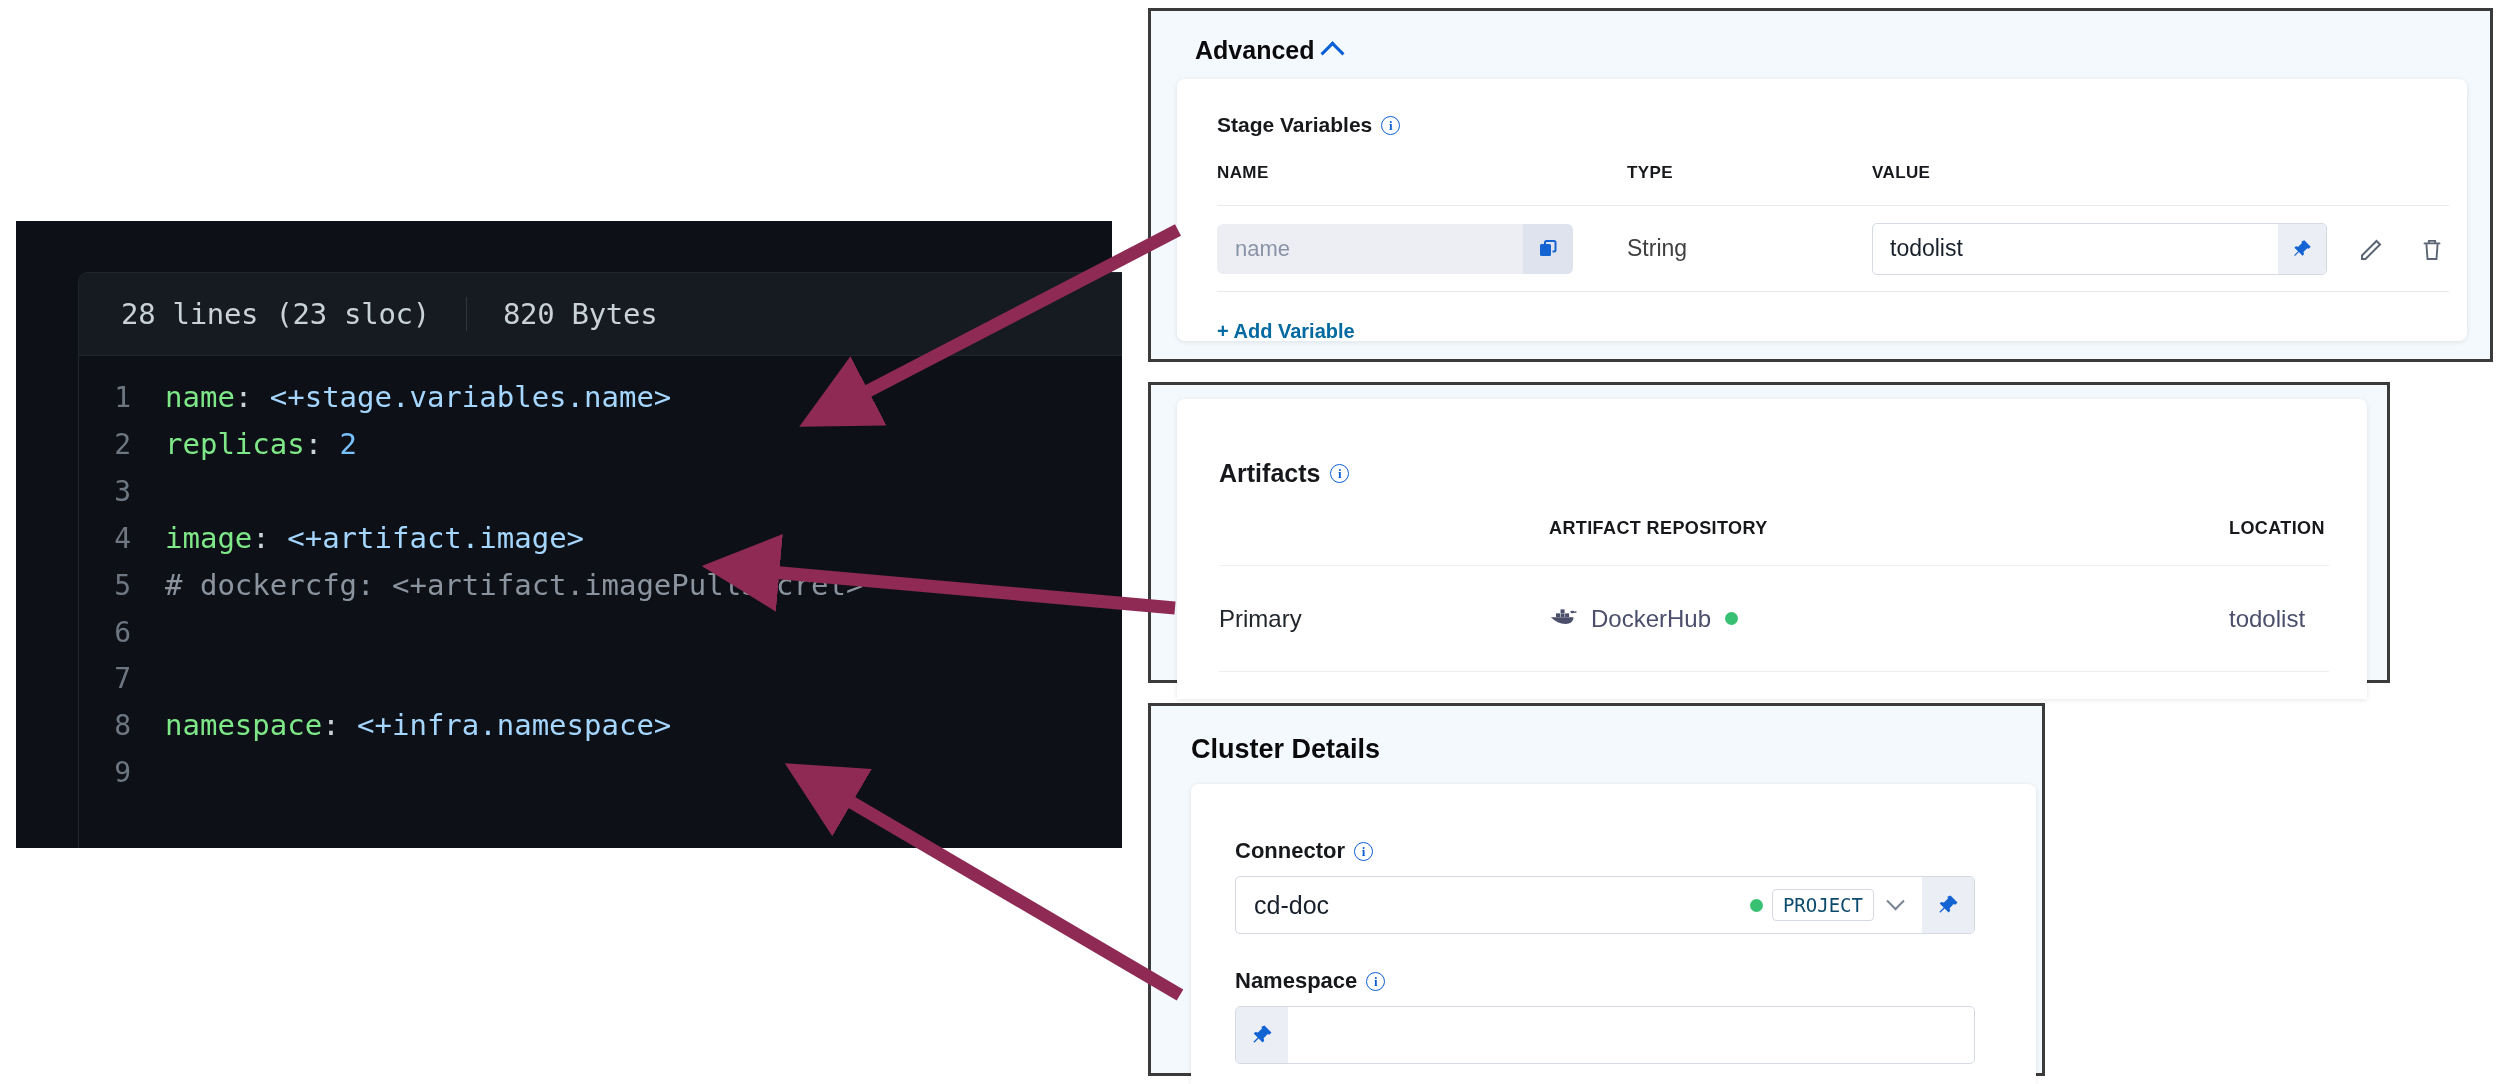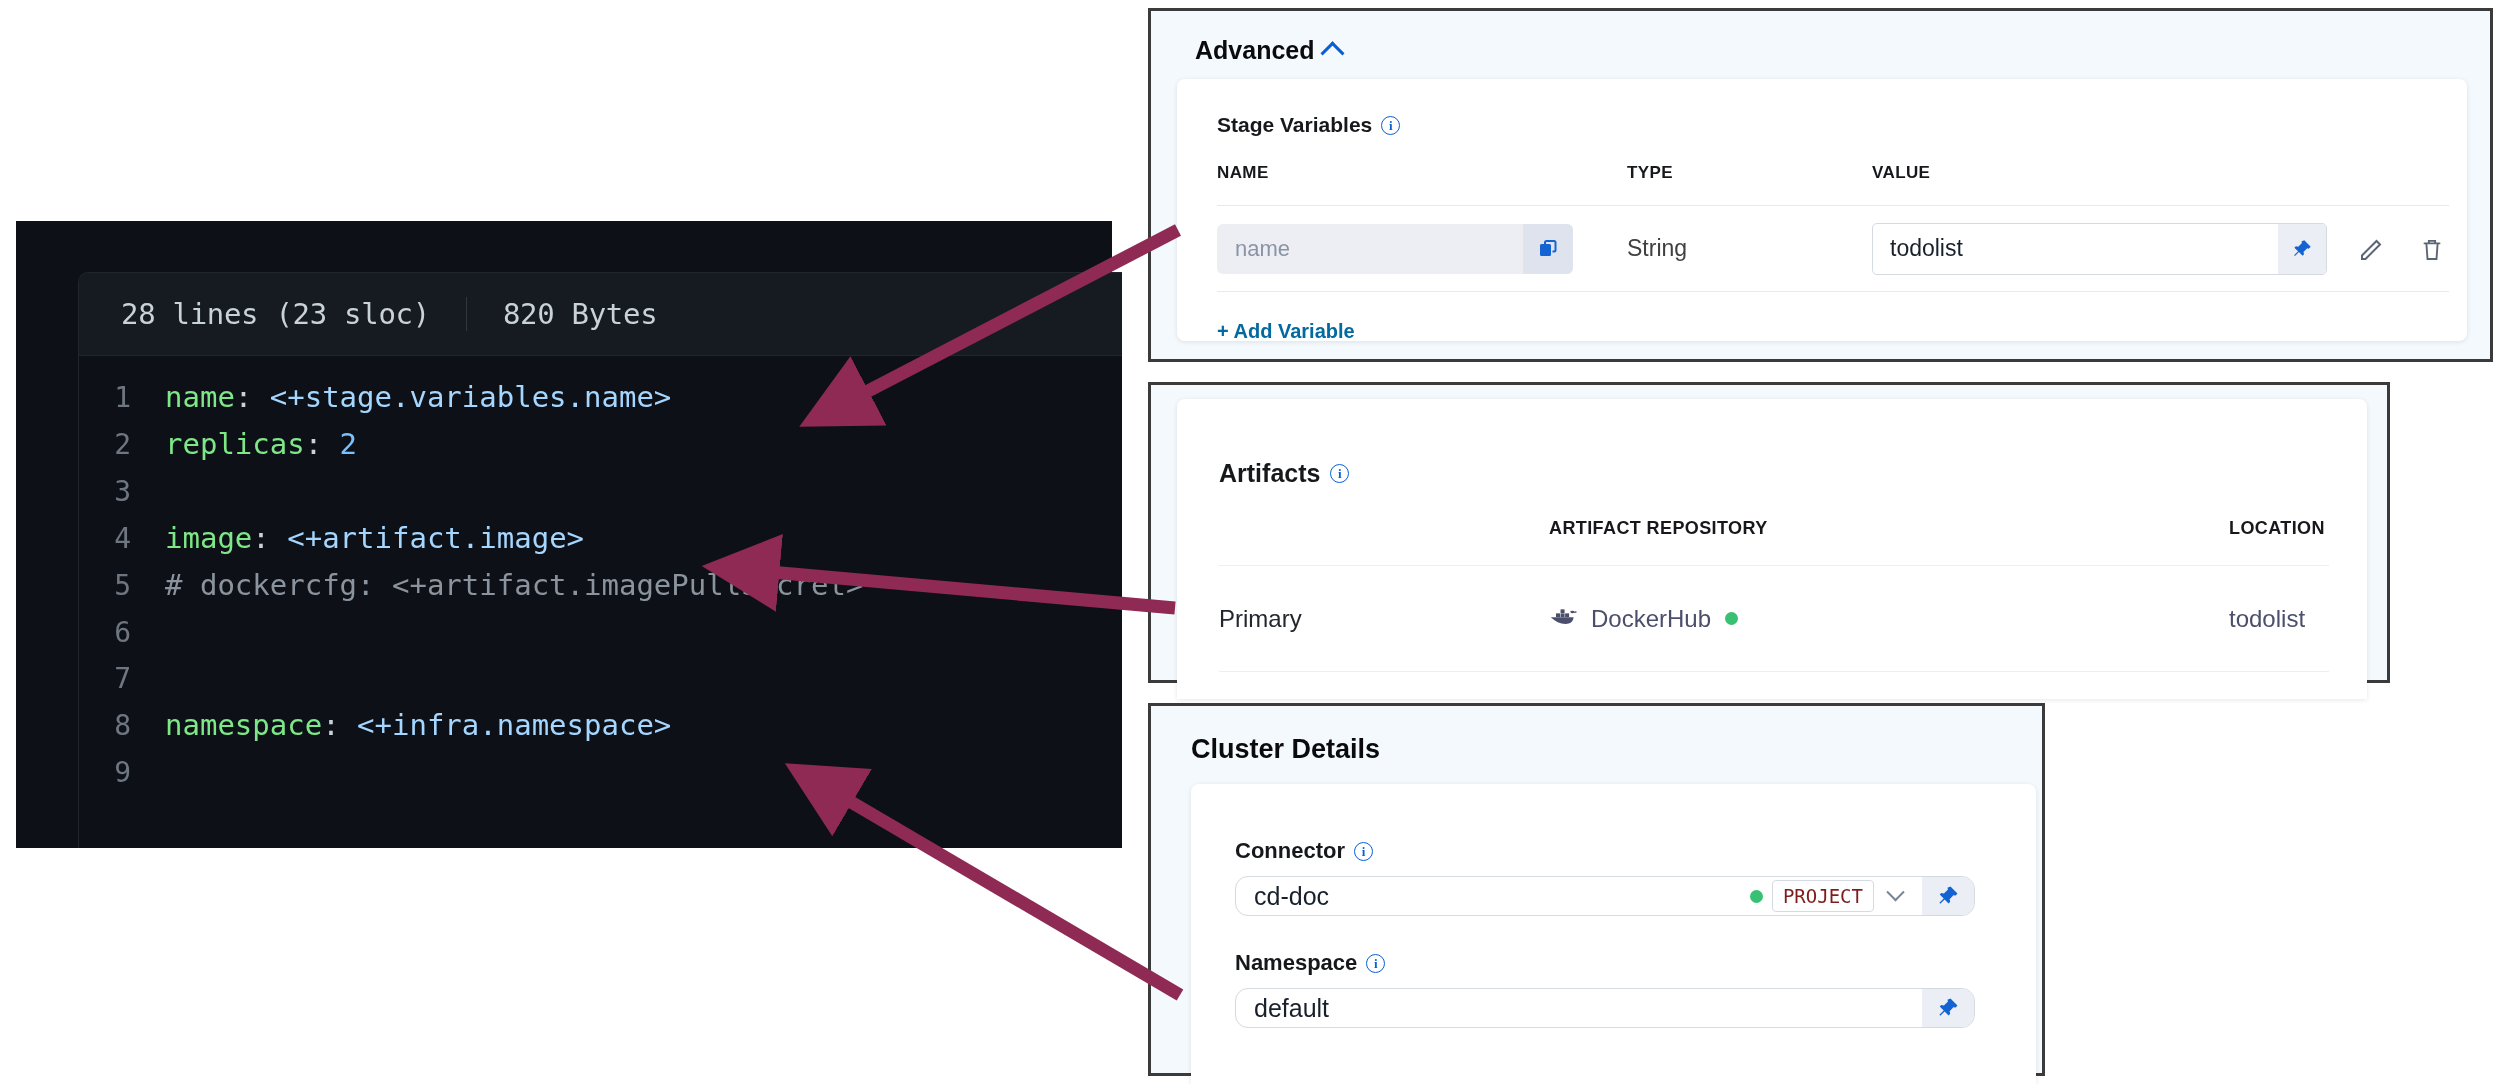--- a/index.html
+++ b/index.html
@@ -201,35 +201,35 @@
     border-radius: 8px 8px 0 0;
     padding: 54px 0 0 44px;
   }
   .field-label {
     font-size: 22px; font-weight: bold; color: #16181b;
     display:flex; align-items:center; gap: 9px;
   }
   .field-box {
     margin-top: 12px;
     display:flex; align-items:center;
-    width: 740px; height: 40px;
-    border: 1px solid #d4d9e2; border-radius: 13px;
+    width: 740px; height: 58px;
+    border: 1px solid #d4d9e2; border-radius: 5px;
     background:#fff; overflow:hidden;
   }
   .field-val {
     flex:1; border:none; outline:none; background:transparent;
     font-family:"Liberation Sans", sans-serif; font-size: 25px;
     color:#18202b; padding-left: 18px;
   }
   .scope-tag {
     display:flex; align-items:center; gap: 9px; padding-right: 6px;
   }
   .scope-chip {
     border: 1px solid #d4d9e2; border-radius: 4px;
-    font-size: 19px; color: #7f1d1d; padding: 4px 10px;
+    font-size: 19px; color: #0c4a6e; padding: 4px 10px;
     font-family:"DejaVu Sans Mono", monospace;
   }
   .chev-down {
     display:inline-block; width: 13px; height: 13px;
     border-right: 2px solid #7b8494; border-bottom: 2px solid #7b8494;
     transform: rotate(45deg) translate(-3px,-3px);
     margin: 0 14px 0 6px;
   }
   .pin-btn-lg {
     width: 52px; align-self: stretch;
@@ -390,21 +390,20 @@
       </div>
 
       <div class="gap-18"></div>
 
       <div>
         <div class="field-label">
           <span>Namespace</span>
           <span class="info-i">i</span>
         </div>
         <div class="field-box">
-          <input class="field-val" type="text" value="default" style="">
           <span class="pin-btn-lg">
             <svg width="24" height="24" viewBox="0 0 24 24">
               <path d="M14.5 2.5l7 7-2.2 2.2-1.6-.6-4.1 4.1.6 2.6-1.6 1.6-4-4-4.3 4.3-.9-.9 4.3-4.3-4-4 1.6-1.6 2.6.6 4.1-4.1-.6-1.6z" fill="#1463d2"></path>
             </svg>
           </span>
         </div>
       </div>
     </div>
   </div>
 

